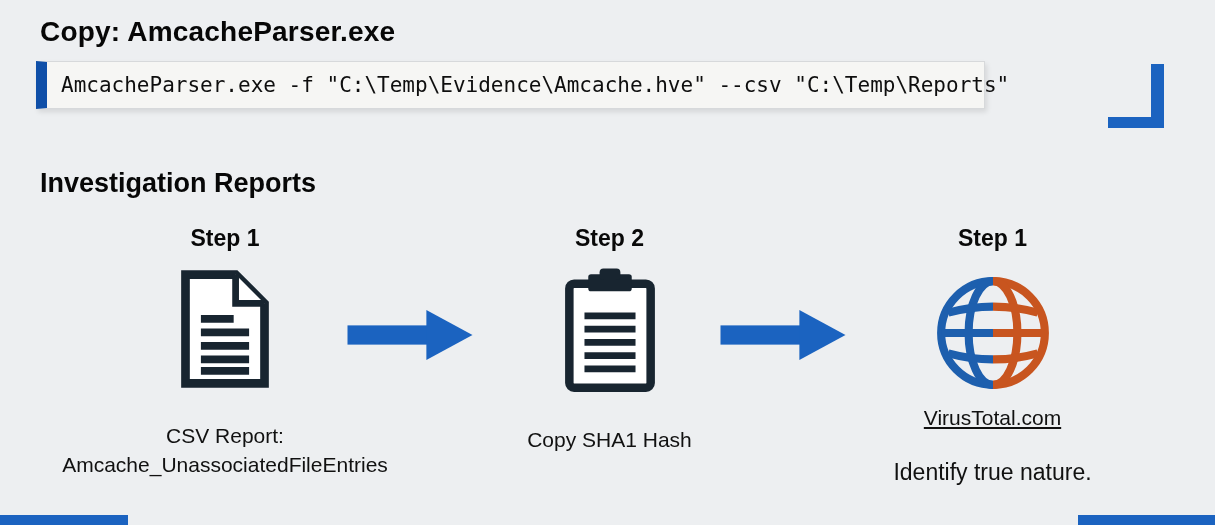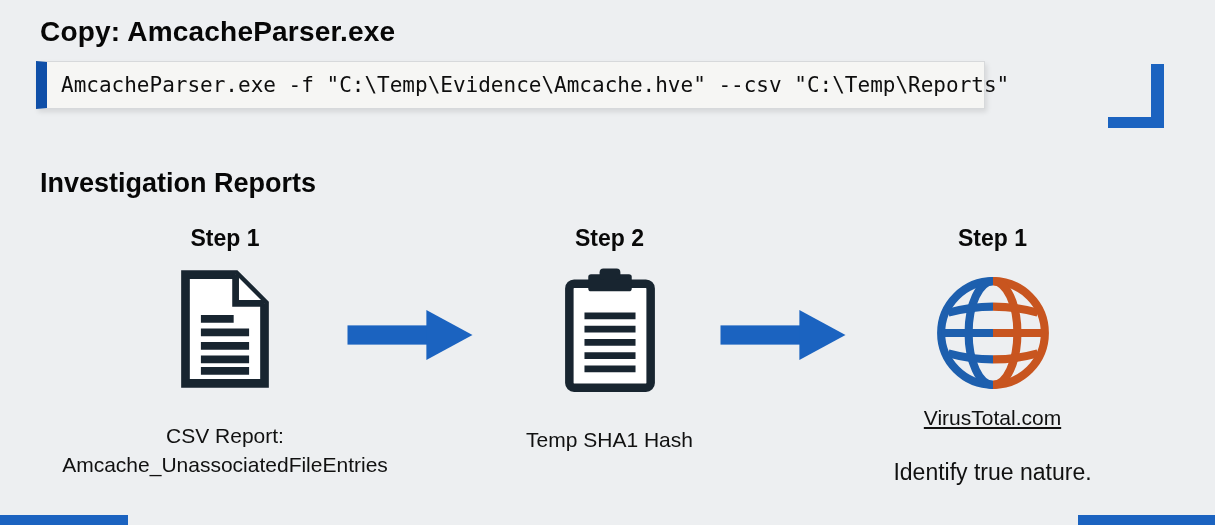--- a/index.html
+++ b/index.html
@@ -120,21 +120,21 @@
         <g stroke="currentColor" stroke-width="7">
           <line x1="28" y1="50" x2="82" y2="50"></line>
           <line x1="28" y1="64" x2="82" y2="64"></line>
           <line x1="28" y1="78" x2="82" y2="78"></line>
           <line x1="28" y1="92" x2="82" y2="92"></line>
           <line x1="28" y1="106" x2="82" y2="106"></line>
         </g>
       </svg>
     </div>
     <div class="caption">
-      <div>Temp SHA1 Hash</div>
+      <div>Copy SHA1 Hash</div>
     </div>
   </div>
 
   <div class="arrow arrow2 arrow-blue">
     <svg width="130" height="50" viewBox="0 0 130 52" aria-hidden="true">
       <rect x="0" y="16" width="84" height="20" fill="currentColor"></rect>
       <polygon points="82,0 130,26 82,52" fill="currentColor"></polygon>
     </svg>
   </div>
 

